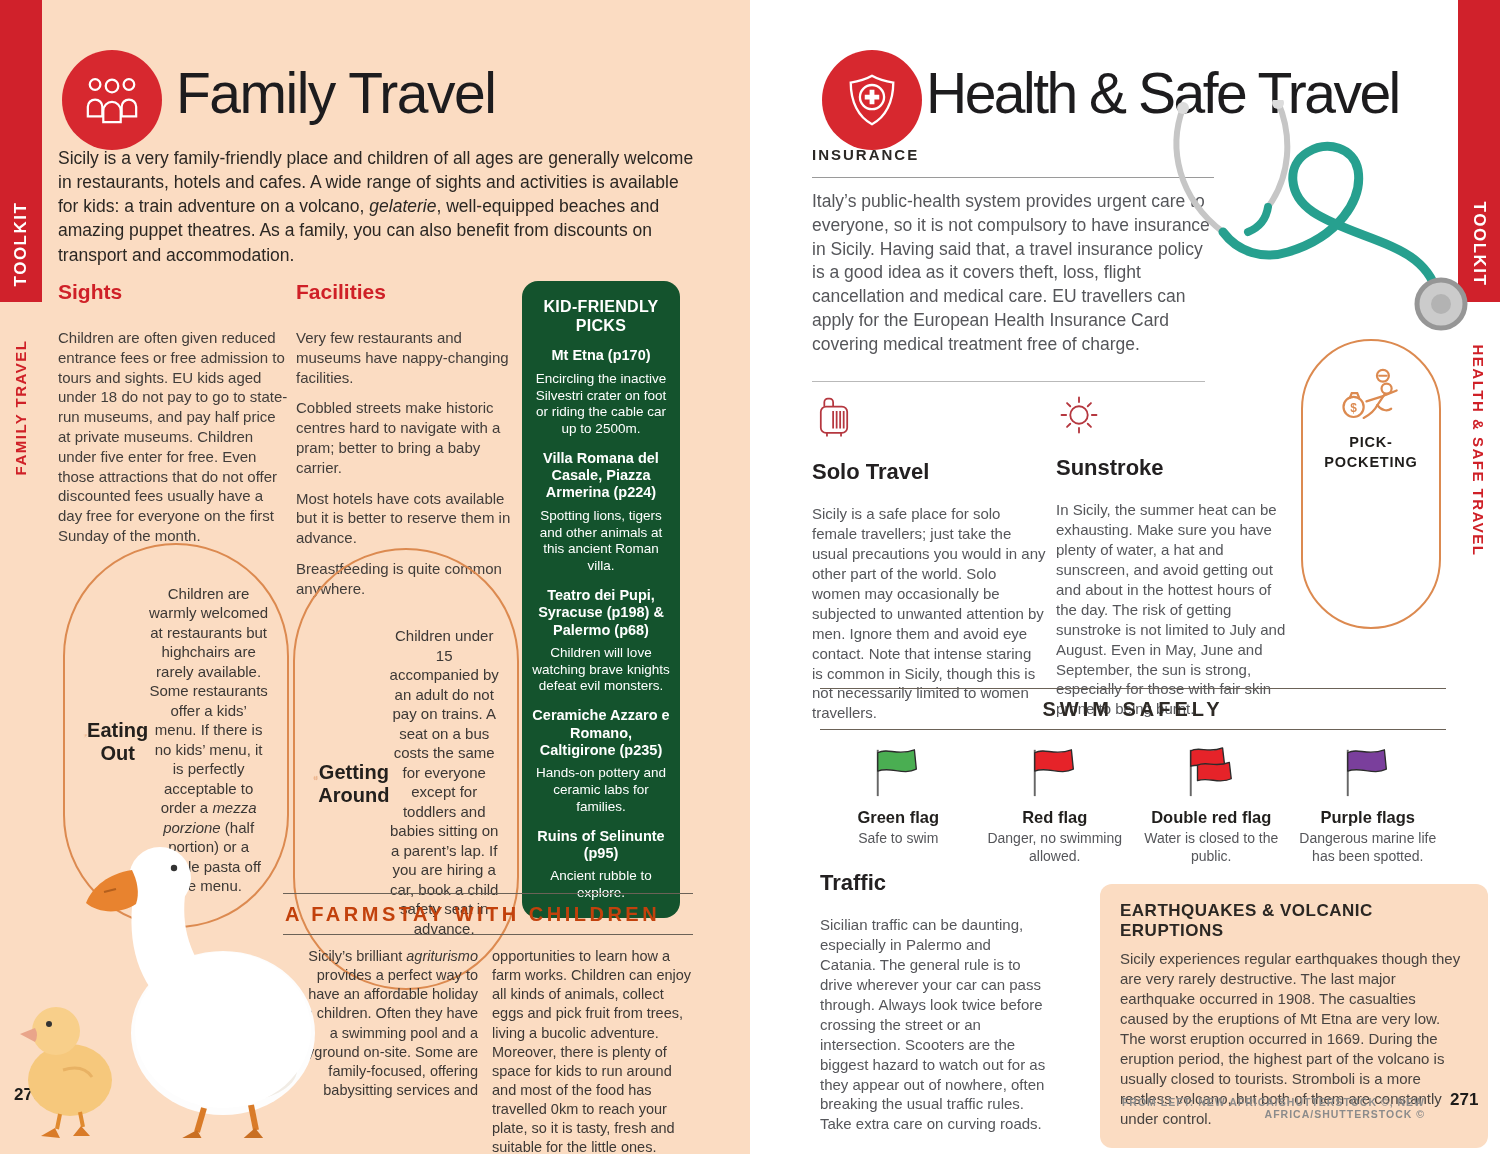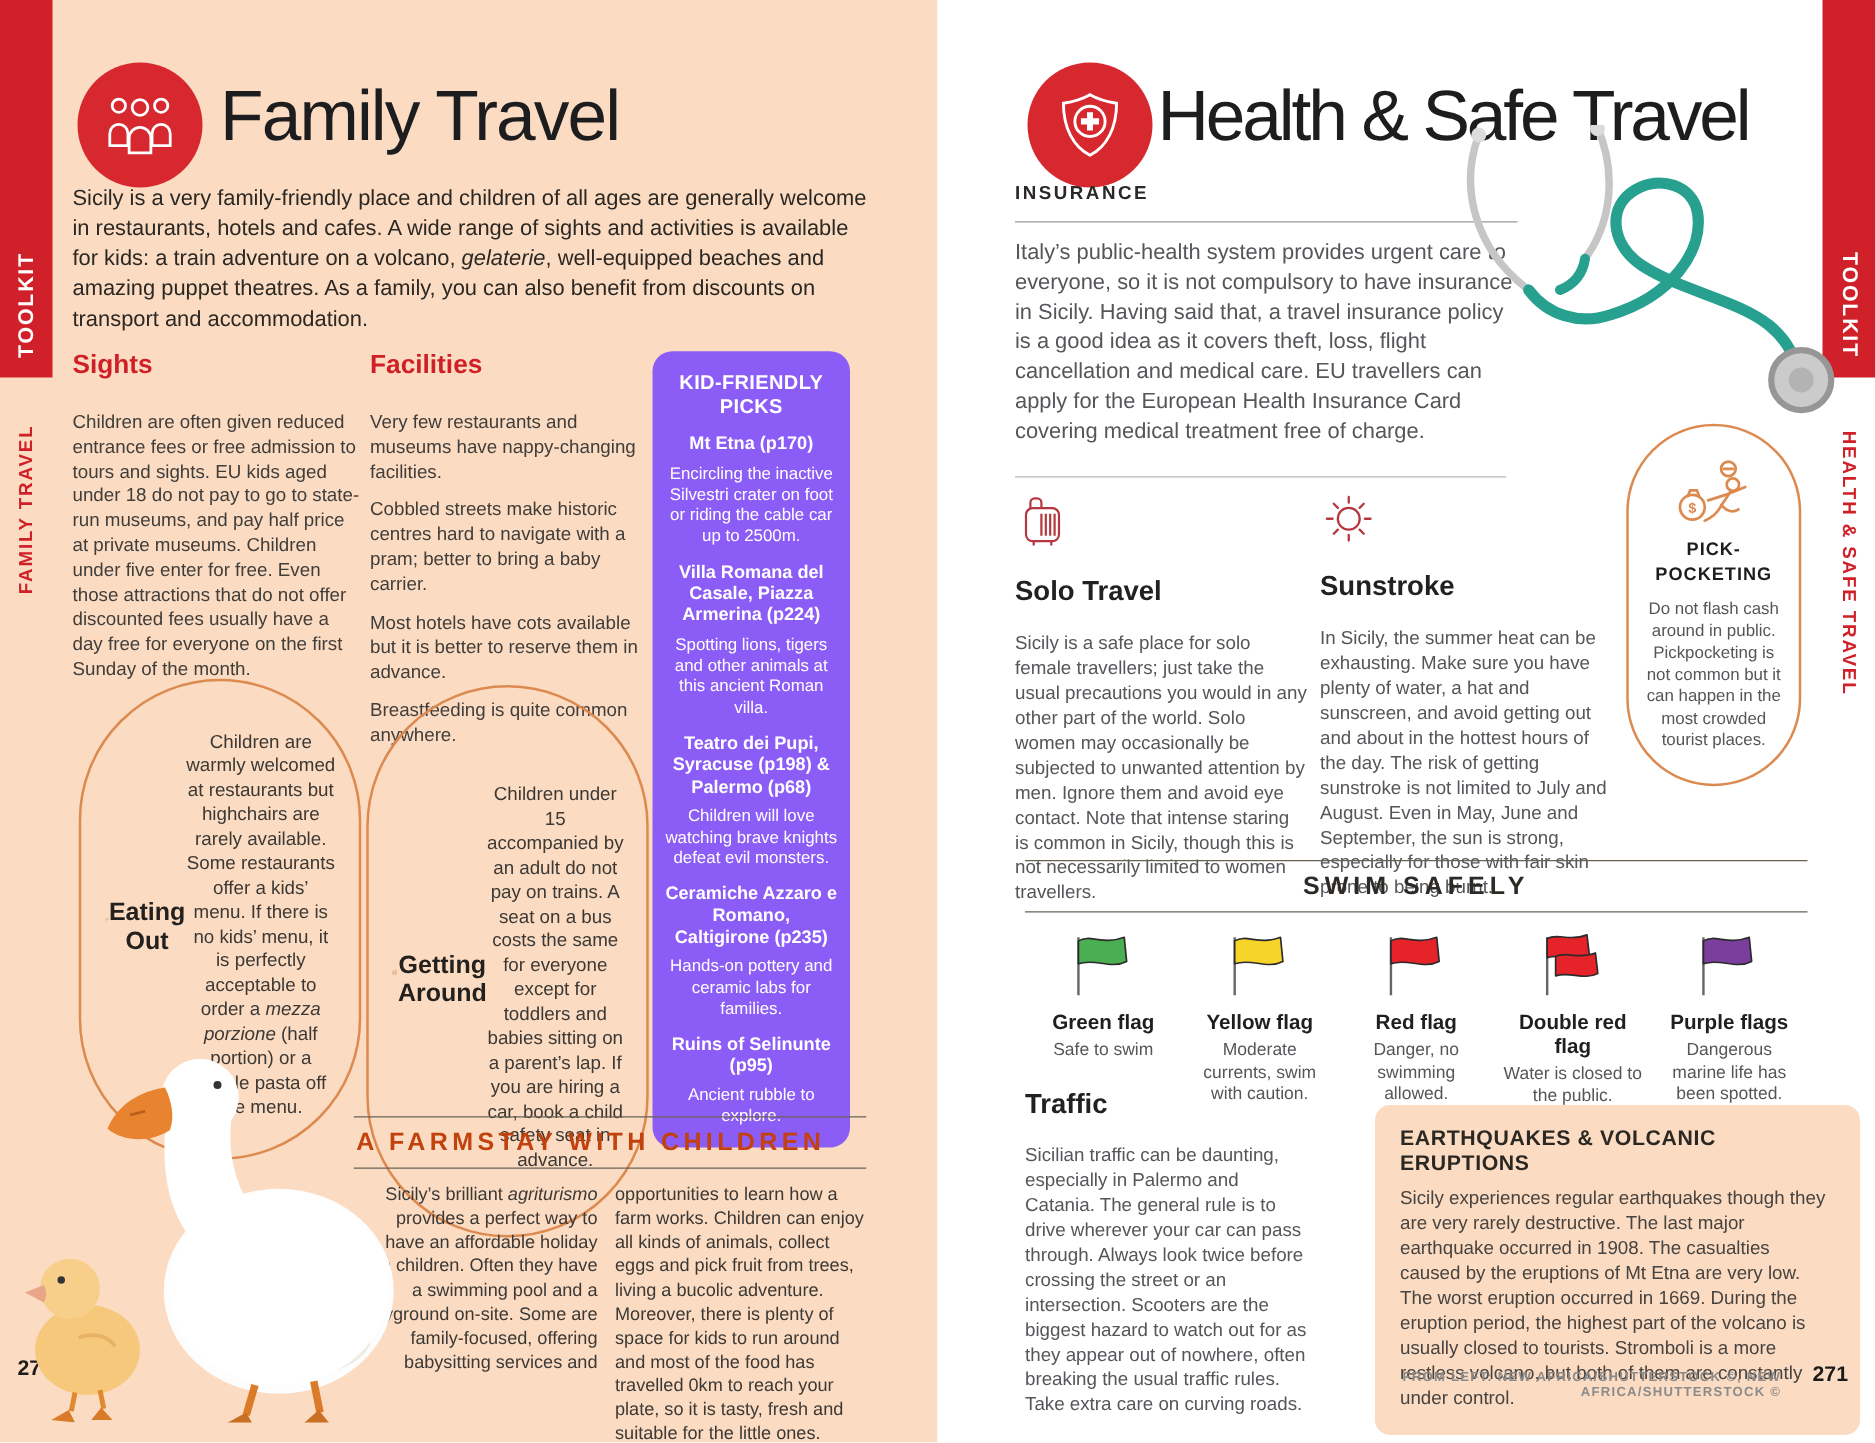--- a/index.html
+++ b/index.html
@@ -18,21 +18,21 @@
   .vlabel.right span{transform:rotate(90deg)}
 
   .circle-badge{width:100px;height:100px;border-radius:50%;background:#d7282f;display:flex;align-items:center;justify-content:center}
   .big-title{font-size:57px;font-weight:500;letter-spacing:-1.5px;color:#1d1c1e;white-space:nowrap}
 
   .intro{font-size:17.5px;line-height:1.38;color:#2b2723}
   .col h2{color:#cf2027;font-size:21px;font-weight:700;margin-bottom:24px}
   .col p{font-size:15px;line-height:1.32;color:#413d3a}
   .col p + p{margin-top:11px}
 
-  .picks-box{background:#8b5cf6;border-radius:16px;padding:16px 10px;color:#fff;text-align:center;min-height:597px}
+  .picks-box{background:#14532d;border-radius:16px;padding:16px 10px;color:#fff;text-align:center;min-height:597px}
   .picks-title{font-size:16px;font-weight:800;line-height:1.2;letter-spacing:.3px}
   .pick-h{font-size:14.5px;font-weight:800;margin-top:12px;line-height:1.2}
   .pick-b{font-size:13.5px;line-height:1.24;margin-top:6px}
 
   .oval{border:2.5px solid #dc8a50;border-radius:120px;text-align:center;padding:30px 18px;display:flex;align-items:center}
   .oval h3{font-size:20px;font-weight:800;color:#23201d;margin-top:12px}
   .oval p{font-size:15px;line-height:1.3;color:#3c3835;margin-top:8px}
 
   .fs-rule{border-top:1.6px solid #6b6257}
   .fs-head{font-size:20px;font-weight:700;letter-spacing:3.5px;color:#c2410c;padding:9px 2px 8px}
@@ -241,43 +241,34 @@
     <path d="M13,33 l2,-5 h6 l2,5"></path>
     <text x="17" y="48" text-anchor="middle" font-size="13" font-weight="bold" fill="#dc8a50" stroke="none" font-family="Liberation Sans, sans-serif">$</text>
     <circle cx="53" cy="23" r="5.5"></circle>
     <path d="M51,29 L43,41"></path>
     <path d="M50,31 L31,37"></path>
     <path d="M52,30 L64,25"></path>
     <path d="M43,41 C47,47 54,48 58,45"></path>
     <path d="M43,41 C39,49 34,52 28,55"></path>
   </svg>
   <div class="pp-h">PICK-POCKETING</div>
-  <div class="pp-b">Do not flash cash around in public. Pickpocketing is not common but it can happen in the most crowded tourist places.</div>
 </div>
 
 <div class="abs swim" style="left:820px;top:688px;width:626px">
   <div class="rule"></div>
   <div class="head">SWIM SAFELY</div>
   <div class="rule"></div>
   <div class="flags">
     <div class="flag-col">
       <svg width="54" height="56" viewBox="0 0 56 58">
           <path d="M7,6 V54" stroke="#666" stroke-width="2"></path>
           <path d="M7,9 C17,3 27,13 45,6 L47,26 C33,33 21,23 7,28 Z" fill="#4aae52" stroke="#2b2b2b" stroke-width="1.4" stroke-linejoin="round"></path>
         </svg>
       <div class="flag-name">Green flag</div>
       <div class="flag-desc">Safe to swim</div>
-    </div>
-    <div class="flag-col">
-      <svg width="54" height="56" viewBox="0 0 56 58">
-          <path d="M7,6 V54" stroke="#666" stroke-width="2"></path>
-          <path d="M7,9 C17,3 27,13 45,6 L47,26 C33,33 21,23 7,28 Z" fill="#f6d42a" stroke="#2b2b2b" stroke-width="1.4" stroke-linejoin="round"></path>
-        </svg>
-      <div class="flag-name">Yellow flag</div>
-      <div class="flag-desc">Moderate currents, swim with caution.</div>
     </div>
     <div class="flag-col">
       <svg width="54" height="56" viewBox="0 0 56 58">
           <path d="M7,6 V54" stroke="#666" stroke-width="2"></path>
           <path d="M7,9 C17,3 27,13 45,6 L47,26 C33,33 21,23 7,28 Z" fill="#e62329" stroke="#2b2b2b" stroke-width="1.4" stroke-linejoin="round"></path>
         </svg>
       <div class="flag-name">Red flag</div>
       <div class="flag-desc">Danger, no swimming allowed.</div>
     </div>
     <div class="flag-col">

